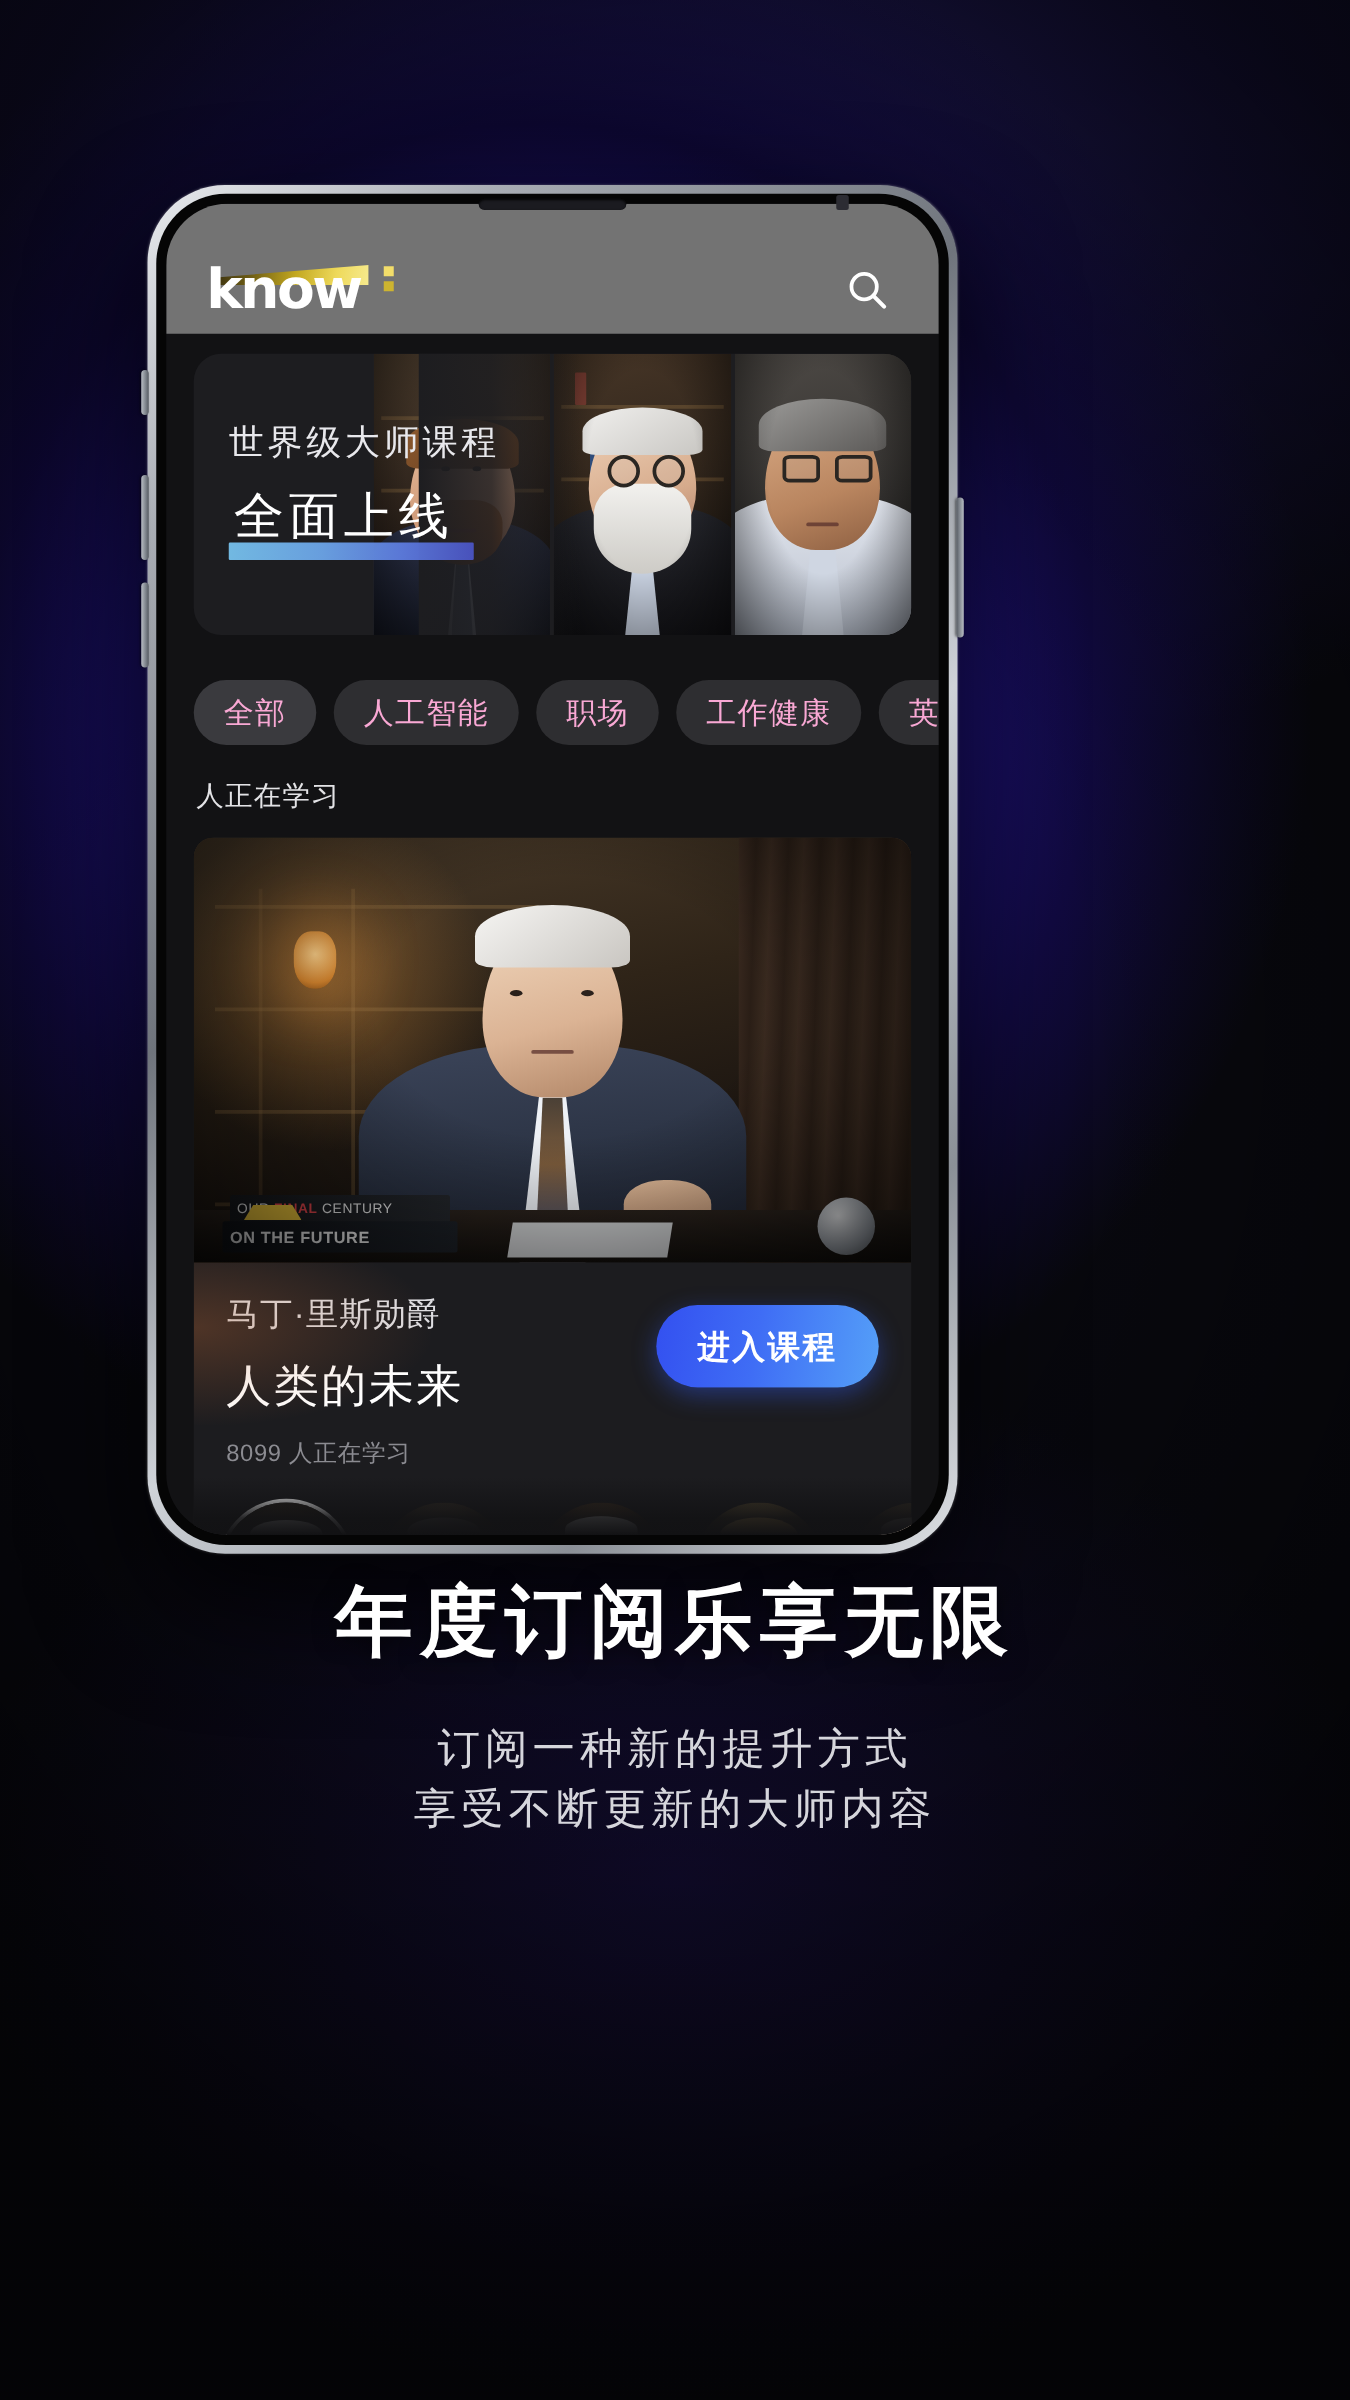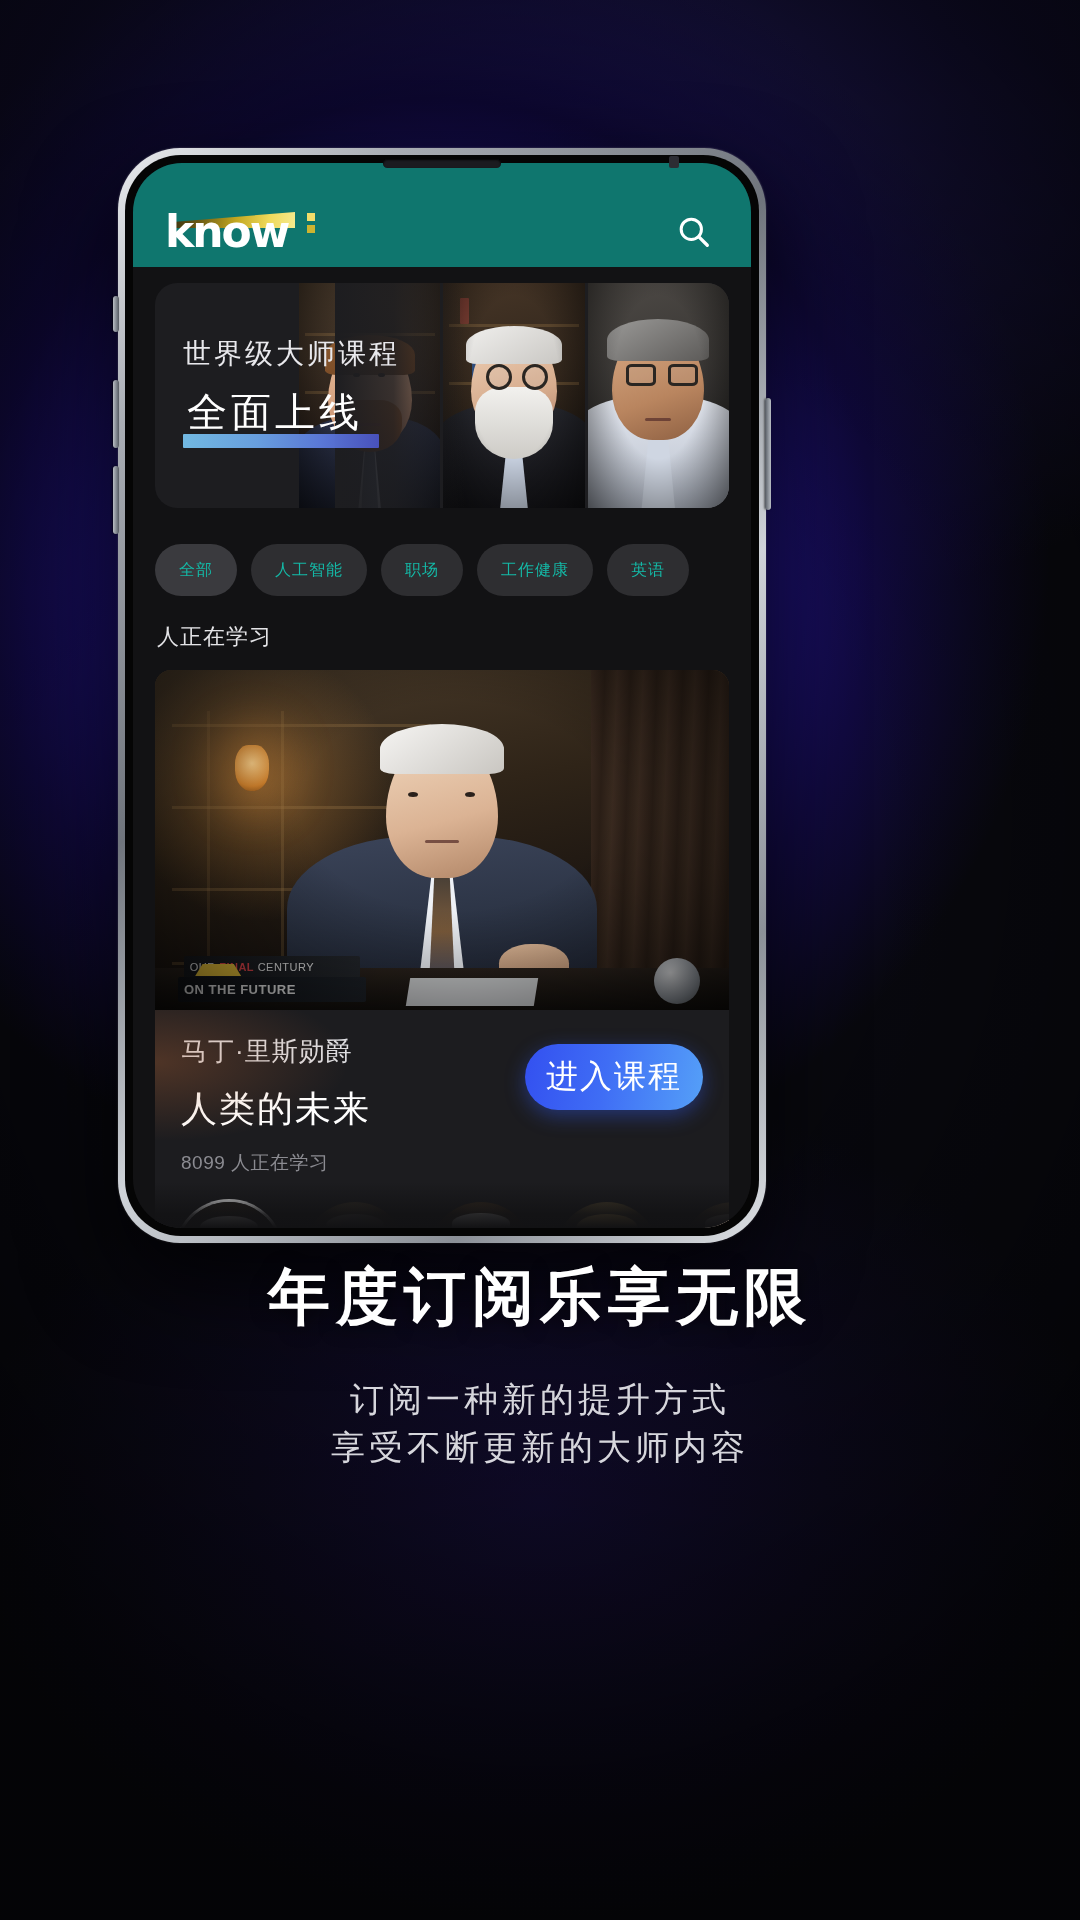--- a/index.html
+++ b/index.html
@@ -60,21 +60,21 @@
   .sbtn.l{ left:-5px; width:6px; }
   .sbtn.r{ right:-5px; width:6px; background:linear-gradient(270deg,#b9bec4,#7d838b 60%,#555a61); }
   .sbtn-mute{ top:148px; height:36px; }
   .sbtn-vup { top:232px; height:68px; }
   .sbtn-vdn { top:318px; height:68px; }
   .sbtn-pwr { top:250px; height:112px; }
 
   
   .app-header{
     position:relative; height:104px; display:flex; align-items:center;
-    justify-content:space-between; padding:34px 30px 0 32px; background:#0f766e;
+    justify-content:space-between; padding:34px 30px 0 32px; background:#737373;
   }
   .logo{ position:relative; width:150px; height:50px; }
   .logo .swoosh{
     position:absolute; left:8px; top:5px; width:122px; height:16px;
     background:linear-gradient(100deg,#3a3110 0%,#6b5a14 22%,#c3a820 52%,#eed95a 78%,#f6ea8e 100%);
     clip-path:polygon(0 62%,100% 0,100% 100%,0 100%);
   }
   .logo .word{
     position:absolute; left:0; top:0; width:150px; height:50px;
     font-family:"DejaVu Sans","Liberation Sans",sans-serif;
@@ -109,21 +109,21 @@
     position:absolute; left:180px; top:0; bottom:0; width:130px; z-index:3;
     background:linear-gradient(90deg,#1d1d20 0%, rgba(29,29,32,.85) 45%, rgba(29,29,32,0) 100%);
   }
 
   
   .pills{
     display:flex; gap:14px; padding:36px 0 0 22px; overflow:hidden;
   }
   .pill{
     flex:0 0 auto; height:52px; padding:0 24px; border-radius:26px;
-    background:#2e2e31; color:#14b8a6; font-size:16px;
+    background:#2e2e31; color:#f9a8d4; font-size:24px;
     display:flex; align-items:center; justify-content:center; letter-spacing:1px;
     white-space:nowrap;
   }
   .pill.active{ background:#3a3a3e; }
 
   .section-title{
     padding:26px 0 0 24px; font-size:22px; color:#e3e3e6; letter-spacing:1px;
   }
 
   
@@ -137,23 +137,23 @@
     position:absolute; left:0; top:0; width:190px; height:130px;
     background:radial-gradient(ellipse at 0% 40%, rgba(196,108,56,.30) 0%, rgba(120,60,30,0) 72%);
     pointer-events:none;
   }
   .card-author{ font-size:26px; color:#dedee2; letter-spacing:1px; }
   .card-title{ font-size:36px; color:#fff; font-weight:500; letter-spacing:2px; margin-top:16px; }
   .card-count{ font-size:19px; color:#8b8b91; margin-top:16px; letter-spacing:.5px; }
   .enter-btn{
     position:absolute; right:26px; top:34px; width:178px; height:66px; border-radius:33px;
     background:linear-gradient(100deg,#3350f0 0%,#3f6df5 45%,#55a0f8 100%);
-    color:#fff; font-size:32px; letter-spacing:2px;
+    color:#fff; font-size:26px; letter-spacing:2px;
     display:flex; align-items:center; justify-content:center;
-    box-shadow:0 6px 20px rgba(50,90,240,.42); border:none; cursor:pointer;
+    box-shadow:0 6px 20px rgba(50,90,240,.42); border:none; cursor:pointer;font-weight:bold;
   }
 
   
   .avatars{ position:relative; display:flex; gap:22px; padding:10px 0 18px 22px; overflow:hidden; }
   .av{ position:relative; flex:0 0 auto; width:104px; height:104px; border-radius:52px; overflow:hidden; background:#1a1a1d; }
   .av.sel{ width:104px; height:104px; box-shadow:0 0 0 3px #ffffff; }
   .card-bottom-fade{
     position:absolute; left:22px; right:22px; bottom:0; height:46px; z-index:6;
     background:linear-gradient(180deg, rgba(18,18,20,0) 0%, rgba(18,18,20,.9) 70%, #121214 100%);
     pointer-events:none;

